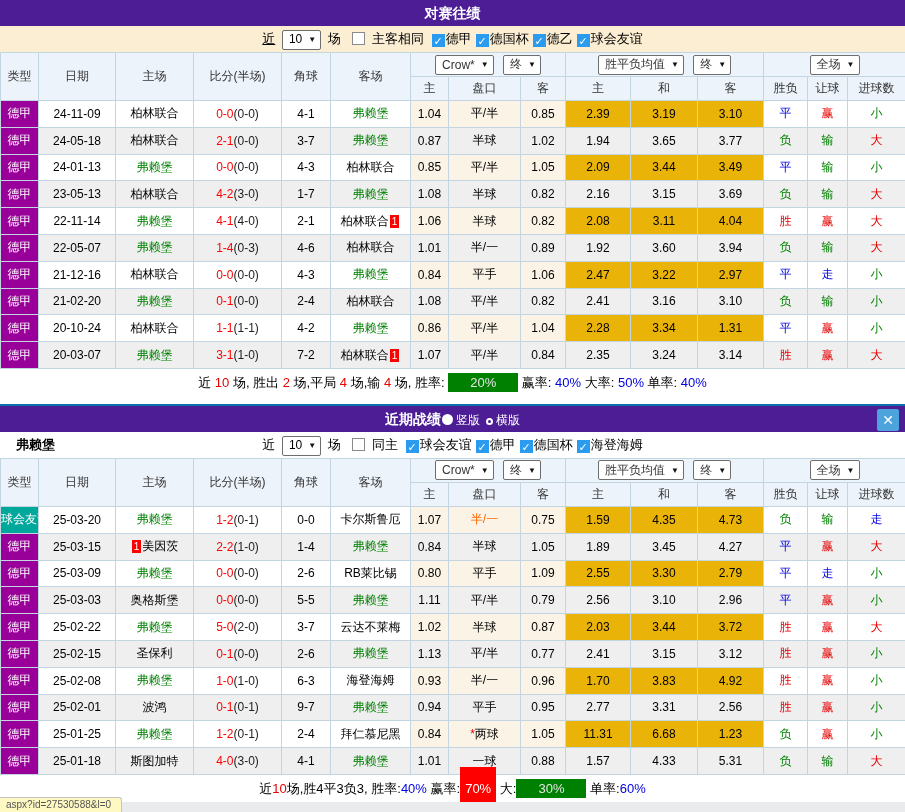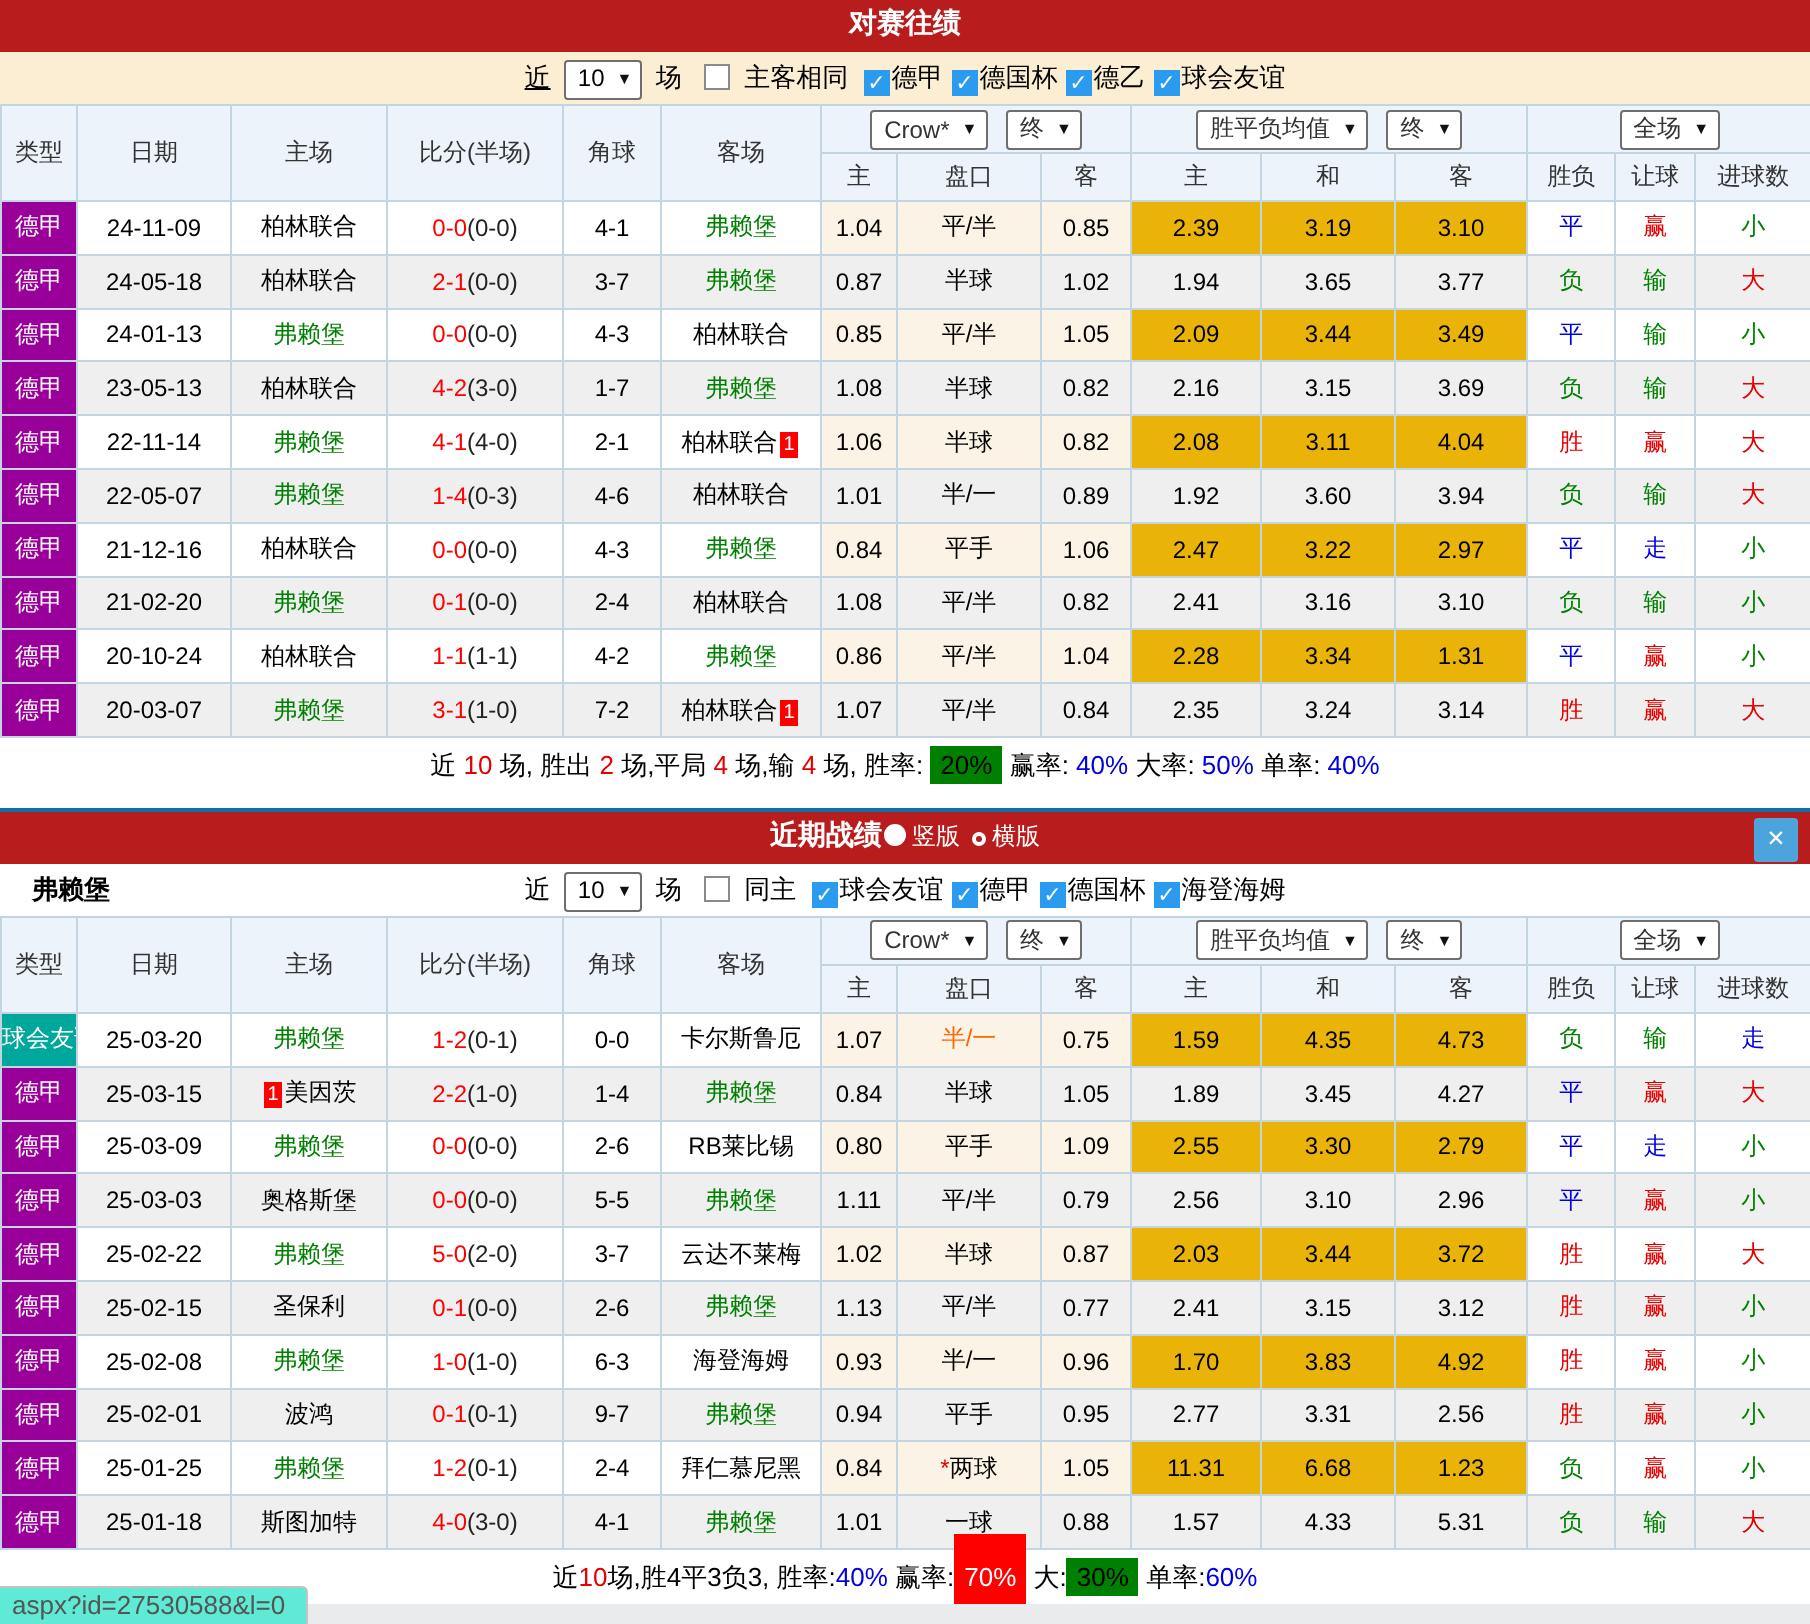--- a/index.html
+++ b/index.html
@@ -1,22 +1,22 @@
 <!DOCTYPE html>
 <html><head>
 <meta charset="utf-8">
 <style>
   * { box-sizing: border-box; margin: 0; padding: 0; }
   html,body { width:905px; height:812px; overflow:hidden; background:#fff;
     font-family:"Liberation Sans","DejaVu Sans",sans-serif; }
   .page { position:relative; width:905px; height:812px; }
 
   
-  .bar { height:26px; line-height:26px; background:#b91c1c; color:#fff;
-    text-align:center; font-size:14px; font-weight:bold; position:relative;font-family:Liberation Mono, monospace; }
+  .bar { height:26px; line-height:26px; background:#4c1d95; color:#fff;
+    text-align:center; font-size:14px; font-weight:bold; position:relative; }
   .bar2 { border-top:2px solid #0E6FAE; height:28px; line-height:26px; }
   .bar .sub { font-weight:normal; font-size:12px; }
   .radio { display:inline-block; vertical-align:-1px; margin:0 3px 0 6px; }
   .radio.filled { width:11px; height:11px; border-radius:50%; background:#fff; margin-left:1px;}
   .radio.empty  { width:7px; height:7px; border-radius:50%; border:2px solid #fff; }
   .close { position:absolute; right:6px; top:3px; width:22px; height:22px; line-height:22px;
     background:#4DA3DC; color:#fff; font-size:14px; font-weight:bold; text-align:center;
     border-radius:2px; cursor:pointer; }
 
   
@@ -52,30 +52,30 @@
   .t-red { color:#E60000; } .t-green { color:#008000; } .t-blu { color:#0000E0; }
   .t-orange { color:#FF6600; }
   .score-main { color:#FF0000; } .score-half { color:#222;margin-top:41px; }
   .team-green { color:#008000; }
   .badge { display:inline-block; background:#FF0000; color:#fff; font-size:10px;
     line-height:13px; padding:0 2px; margin:0 1px; }
 
   
   .summary { height:28px; line-height:28px; text-align:center; font-size:13px;
     background:#fff; color:#000; }
-  .bg-green { background:#008000; color:#000000; padding:2px 5px; }
+  .bg-green { background:#008000; color:#e5e5e5; padding:2px 22px; }
   .bg-red { background:#FF0000; color:#fff; padding:14px 5px; }
 
   .gap { height:7px; background:#fff; }
 
   
   .statusbar { position:absolute; left:0; bottom:0; width:905px; height:10px; background:#E9EBED; }
-  .tooltip { position:absolute; left:0; bottom:0; background:#5eead4; border:1px solid #C3C3C3;
+  .tooltip { position:absolute; left:0; bottom:0; background:#fef9c3; border:1px solid #C3C3C3;
     border-left:none; border-bottom:none; border-top-right-radius:3px; color:#555;
-    font-size:13px; padding:1px 10px 2px 6px; }
+    font-size:10px; padding:1px 10px 2px 6px; }
 </style>
 </head>
 <body>
 
 <div class="page">
 
   <div class="bar">
     <span>对赛往绩</span>
   </div>
 

